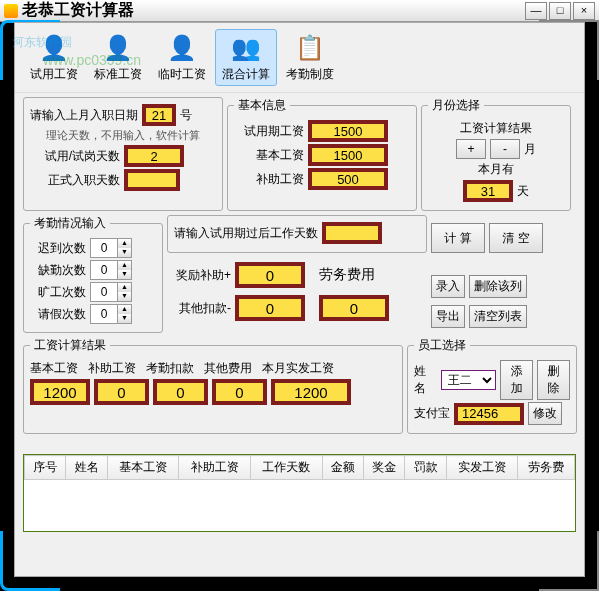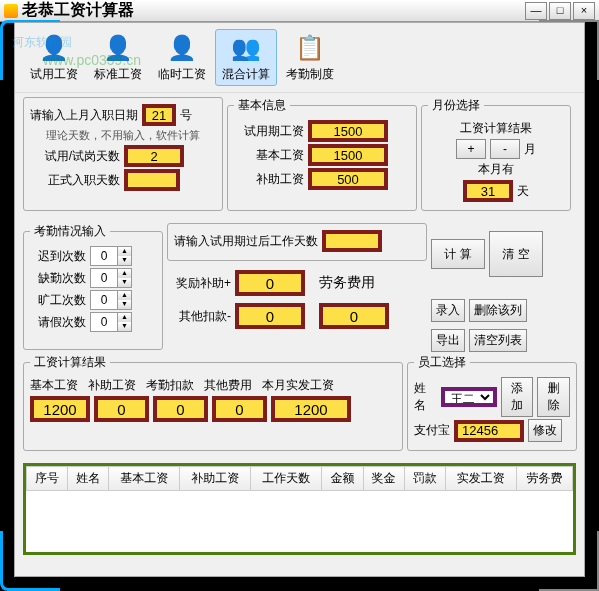--- a/index.html
+++ b/index.html
@@ -29,23 +29,23 @@
 .lbl { text-align: right; }
 input.txt { border: 4px solid #7f1d1d; background: #fde047; padding: 2px 4px; text-align: center; height: 22px; font-size: 13px; }
 input.txt.lg { height: 26px; font-size: 15px; }
 .spin { display: inline-flex; align-items: center; border: 1px solid #999; background: #fff; height: 20px; }
 .spin input { border: none; width: 26px; text-align: center; height: 18px; }
 .spin .updown { display: flex; flex-direction: column; }
 .spin .updown span { width: 14px; height: 9px; background: linear-gradient(#fff,#ddd); border-left: 1px solid #999; font-size: 7px; text-align: center; line-height: 8px; cursor: pointer; }
 .btn { border: 1px solid #888; background: linear-gradient(#fafafa,#e0e0e0); padding: 3px 8px; cursor: pointer; min-width: 40px; text-align: center; }
 .btn.sm { padding: 2px 4px; min-width: 30px; }
 .top-grid { display: grid; grid-template-columns: 200px 190px 150px; gap: 4px; }
-.mid-grid { display: grid; grid-template-columns: 140px 260px 140px; gap: 4px; margin-top: 8px; }
-.combo { border: 4px solid #701a75; background: #fff; height: 20px; padding: 0 2px; }
-.table-wrap { border: 3px solid #4d7c0f; background: #fff; margin-top: 8px; height: 92px; overflow: auto; }
+.mid-grid { display: grid; grid-template-columns: 140px 260px 140px; gap: 4px; }
+.combo { border: 1px solid #701a75; background: #fff; height: 20px; padding: 0 2px; }
+.table-wrap { border: 1px solid #4d7c0f; background: #fff; margin-top: 16px; height: 78px; overflow: auto; }
 table { width: 100%; border-collapse: collapse; }
 th { background: linear-gradient(#fdfdfd,#ececec); border: 1px solid #ccc; padding: 3px 4px; font-weight: normal; font-size: 12px; white-space: nowrap; }
 .note { color: #555; font-size: 11px; }
 .vstack { display: flex; flex-direction: column; gap: 3px; }
 .hcenter { justify-content: center; }
 </style>
 </head>
 <body>
 
 <div class="outer-frame">
@@ -210,21 +210,21 @@
           <div class="row">
             <span class="lbl" style="width:64px">其他扣款-</span>
             <input class="txt lg" style="width: 70px;" value="0">
             <input class="txt lg" style="width: 70px; margin-left: 10px;" value="0">
           </div>
         </div>
 
         <div class="vstack" style="padding-top:6px">
           <div class="row">
             <button class="btn" style="min-width:54px;height:30px">计 算</button>
-            <button class="btn" style="min-width:54px;height:46px">清 空</button>
+            <button class="btn" style="min-width:54px;height:30px">清 空</button>
           </div>
           <div style="height:12px"></div>
           <div class="row">
             <button class="btn sm">录入</button>
             <button class="btn sm">删除该列</button>
           </div>
           <div class="row">
             <button class="btn sm">导出</button>
             <button class="btn sm">清空列表</button>
           </div>

